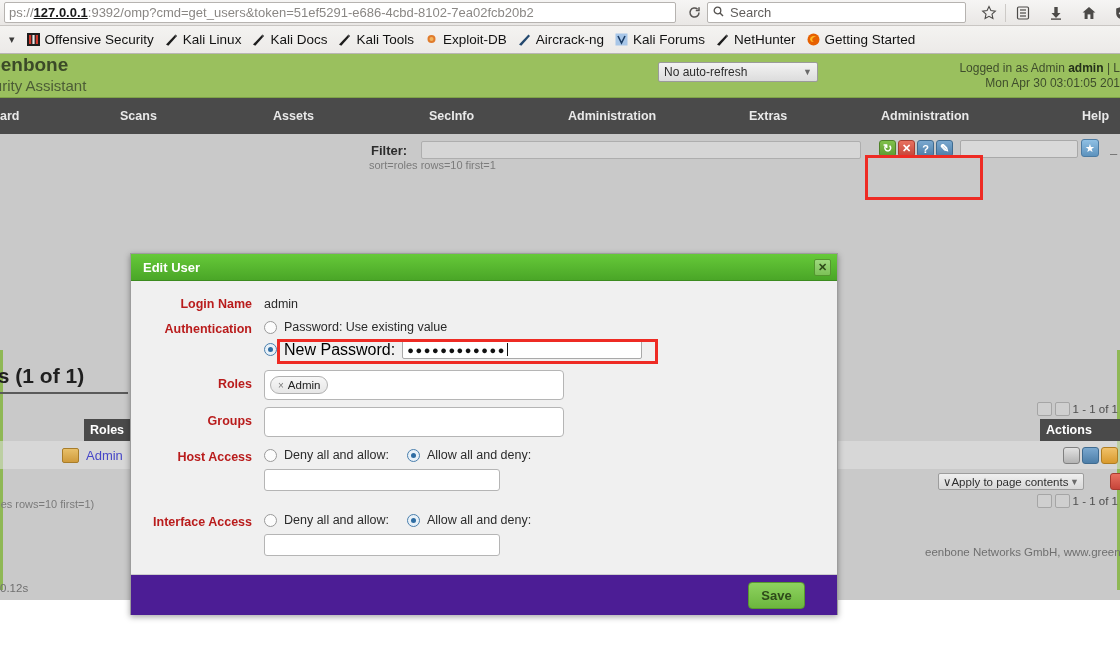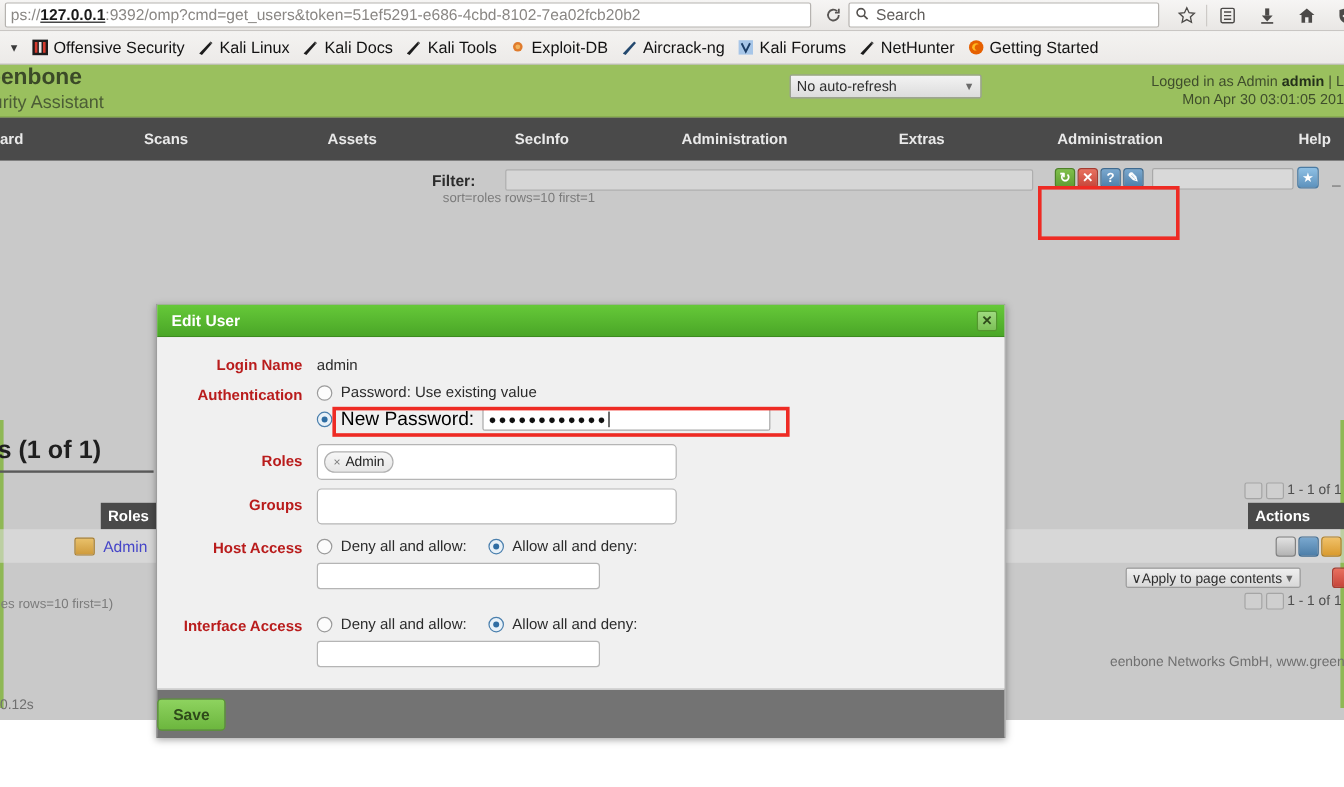--- a/index.html
+++ b/index.html
@@ -93,21 +93,21 @@
   .nav-item {
     position:absolute; top:0; height:36px; display:flex; align-items:center;
     font-size:12.5px; font-weight:bold; color:#e9e9e9; white-space:nowrap;
   }
 
   .gsa-body {
     position:relative; height:520px; background:#c9c9c9; overflow:hidden;
   }
   .filter-bar { position:relative; height:40px; }
   .filter-label {
-    position:absolute; left:360px; top:9px; font-size:13px;
+    position:absolute; left:371px; top:9px; font-size:13px;
     font-weight:bold; color:#2c2c2c;
   }
   .filter-input {
     position:absolute; left:421px; top:7px; width:440px; height:18px;
     background:rgba(255,255,255,0.25); border:1px solid #aeaeae; border-radius:2px;
   }
   .filter-sub {
     position:absolute; left:369px; top:25px; font-size:11px; color:#7b7b7b;
   }
   .filter-icons { position:absolute; left:879px; top:6px; display:flex; gap:2px; }
@@ -265,22 +265,22 @@
     display:flex; align-items:center; gap:4px; height:18px; padding:0 7px;
     background:linear-gradient(#f7f7f7,#e6e6e6); border:1px solid #b0b0b0;
     border-radius:9px; font-size:11.5px; color:#222;
   }
   .chip-x { color:#7a7a7a; font-size:10px; }
   .access-input {
     width:236px; height:22px; background:#fff; border:1px solid #b5b5b5;
     border-radius:3px; margin-top:7px;
   }
   .dlg-footer {
-    height:41px; background:#737373; border-top:1px solid #cdcdcd;
-    display:flex; align-items:center; justify-content:flex-start; padding-right:32px;
+    height:41px; background:#4c1d95; border-top:1px solid #cdcdcd;
+    display:flex; align-items:center; justify-content:flex-end; padding-right:32px;
   }
   .save-btn {
     width:57px; height:27px; background:linear-gradient(#8ed35f,#6cb63e);
     border:1px solid #57982f; border-radius:4px; color:#2e4a1a;
     font-size:13px; font-weight:bold;
     display:flex; align-items:center; justify-content:center;
   }
   .bottom-white { position:absolute; left:0; top:600px; width:1120px; height:56px; background:#ffffff; }
 </style>
 </head>

